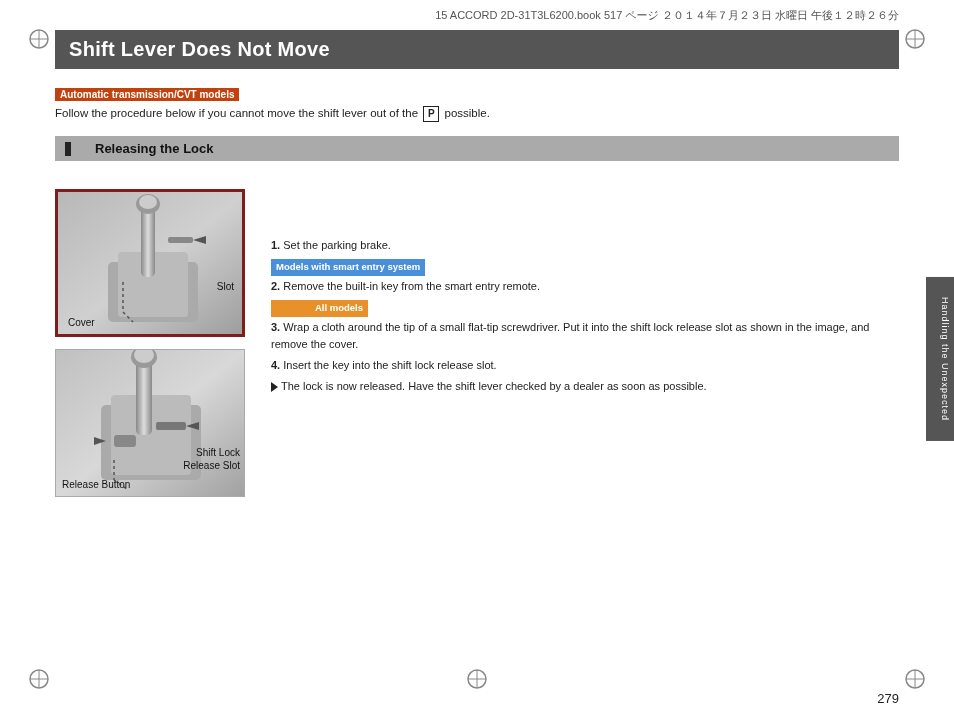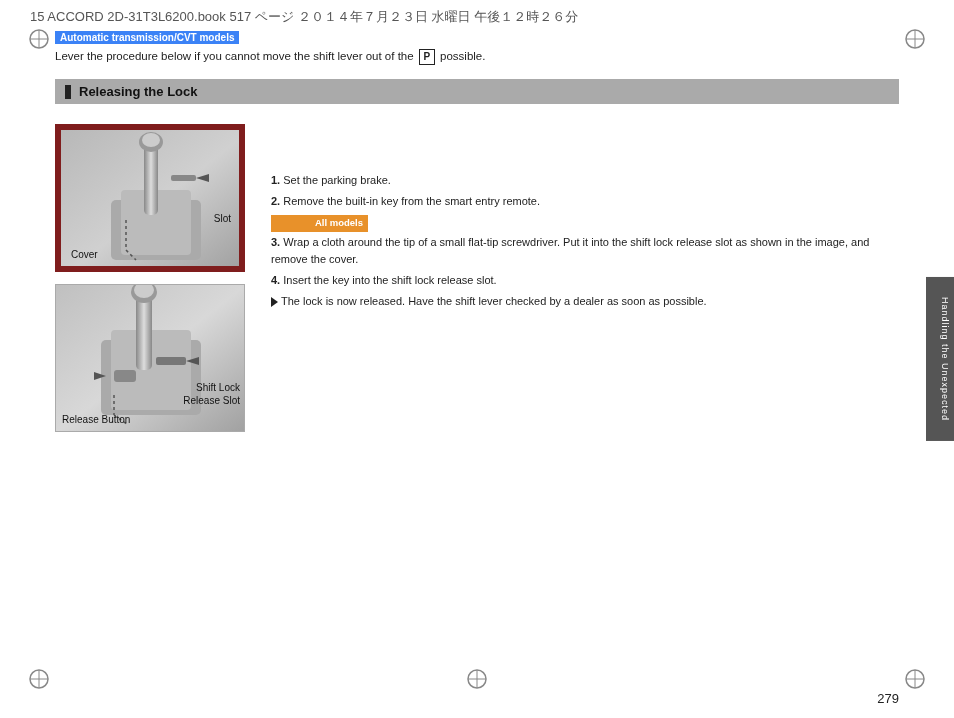--- a/index.html
+++ b/index.html
@@ -62,21 +62,21 @@
       font-size: 20px;
       font-weight: bold;
       padding: 8px 14px;
       margin-bottom: 18px;
       letter-spacing: 0.3px;
     }
 
     
     .section-label {
       display: inline-block;
-      background: #3b82f6;
+      background: #c2410c;
       color: #fff;
       font-size: 10px;
       padding: 1px 5px;
       margin-bottom: 4px;
       font-weight: bold;
     }
 
     .intro-text {
       font-size: 11.5px;
       line-height: 1.5;
@@ -97,24 +97,24 @@
       vertical-align: middle;
     }
 
     
     .section-header {
       background: #aaa;
       color: #111;
       font-size: 13px;
       font-weight: bold;
       padding: 5px 10px;
-      margin-bottom: 20px;
+      margin-bottom: 28px;
       display: flex;
       align-items: center;
-      gap: 4px;
+      gap: 20px;
     }
     .section-header-bar {
       display: inline-block;
       width: 6px;
       height: 14px;
       background: #222;
       margin-right: 4px;
     }
 
     
@@ -133,21 +133,21 @@
     }
 
     
     .img-box {
       width: 190px;
       height: 148px;
       background: #c8c8c8;
       position: relative;
       margin-bottom: 12px;
       overflow: hidden;
-      border: 6px solid #7f1d1d;
+      border: 3px solid #7f1d1d;
     }
 
     .img-box-2 {
       width: 190px;
       height: 148px;
       background: #c8c8c8;
       position: relative;
       overflow: hidden;
       border: 1px solid #aaa;
     }
@@ -270,23 +270,24 @@
       position: relative;
       background: linear-gradient(135deg, #b0b0b0 0%, #d8d8d8 40%, #a0a0a0 70%, #c0c0c0 100%);
     }
 
     
     .top-bar {
       position: absolute;
       top: 8px;
       left: 30px;
       right: 55px;
-      font-size: 13px;
+      font-size: 11px;
       color: #555;
       white-space: nowrap;
+      text-align: right;
     }
   </style>
 </head>
 <body>
 
 <div class="page-container">
 
   <div class="top-bar">
     <span>15 ACCORD 2D-31T3L6200.book  517 ページ  ２０１４年７月２３日  水曜日  午後１２時２６分</span>
   </div>
@@ -326,27 +327,30 @@
         <line x1="2" y1="11" x2="20" y2="11" stroke="#888" stroke-width="1"></line>
       </svg>
   </div>
 
   <div class="right-margin-tab">
     <span>Handling the Unexpected</span>
   </div>
 
   <div class="main-content">
 
+    <div class="title-bar">
+      <span>Shift Lever Does Not Move</span>
+    </div>
 
     <div style="margin-bottom: 12px;">
       <div>
         <span class="section-label">Automatic transmission/CVT models</span>
       </div>
       <div class="intro-text">
-        <span>Lever the procedure below if you cannot move the shift lever out of the</span>
+        <span>Follow the procedure below if you cannot move the shift lever out of the</span>
         <span class="p-box">P</span>
         <span>possible.</span>
       </div>
     </div>
 
     <div class="section-header">
       <span class="section-header-bar"></span>
       <span>Releasing the Lock</span>
     </div>
 
@@ -446,20 +450,21 @@
 
       <div class="right-col">
         <div class="steps-list">
 
           <div class="step">
             <strong>1.</strong> Set the parking brake.
           </div>
 
 
           <div class="step">
+            <div><span class="badge badge-blue">Models with smart entry system</span></div>
             <strong>2.</strong> Remove the built-in key from the smart entry remote.
           </div>
 
           <div class="step">
             <div><span class="badge badge-orange">All models</span></div>
             <strong>3.</strong> Wrap a cloth around the tip of a small flat-tip screwdriver. Put it into the shift lock release slot as shown in the image, and remove the cover.
           </div>
 
           <div class="step">
             <strong>4.</strong> Insert the key into the shift lock release slot.

